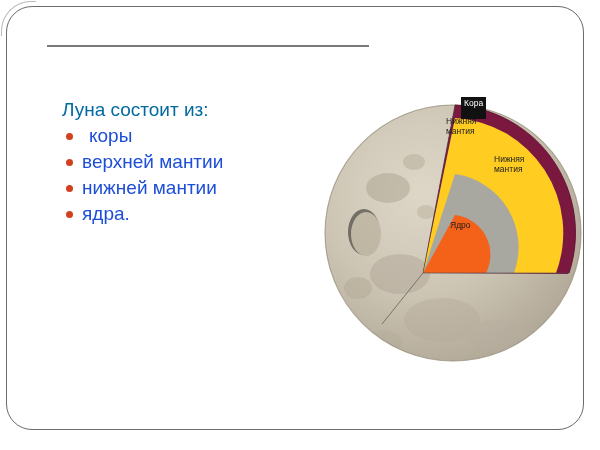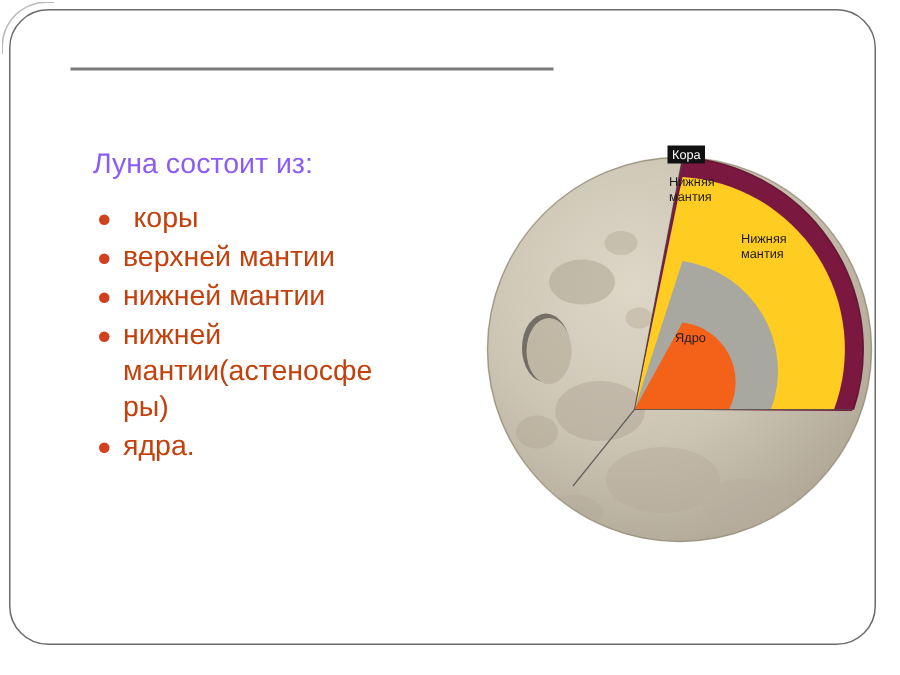--- a/index.html
+++ b/index.html
@@ -65,35 +65,35 @@
 
   
   .body-col {
     position: absolute;
     left: 62px;
     top: 98px;
     width: 240px;
   }
   .lead {
     font-size: 19px;
-    color: #8b5cf6;
+    color: #0369a1;
     line-height: 1.28;
-    margin-bottom: 12px;
+    margin-bottom: 2px;
     white-space: nowrap;
   }
   ul.bullets {
     list-style: none;
     margin: 0;
     padding: 0;
   }
   ul.bullets > li {
     position: relative;
     padding-left: 20px;
     font-size: 19px;
-    color: #c2410c;
+    color: #1d4ed8;
     line-height: 1.26;
     margin-bottom: 2px;
   }
   ul.bullets > li .dot {
     position: absolute;
     left: 4px;
     top: 9px;
     width: 7px;
     height: 7px;
     border-radius: 50%;
@@ -114,25 +114,25 @@
 
   .lbl {
     position: absolute;
     font-size: 8.5px;
     color: #1c1c1c;
     font-family: "Liberation Sans", sans-serif;
     line-height: 1.22;
     white-space: nowrap;
   }
   .lbl-crust {
-    left: 123px;
+    left: 139px;
     top: 5px;
     background: #111111;
     color: #ffffff;
-    padding: 1px 3px 1px 3px;
+    padding: 1px 3px 11px 3px;
     font-size: 8.5px;
   }
   .lbl-upper {
     left: 124px;
     top: 24px;
   }
   .lbl-lower {
     left: 124px;
     top: 62px;
     padding-left: 48px;
@@ -161,26 +161,20 @@
         <span class="dot"></span>
         <span class="txt"> коры</span>
       </li>
       <li>
         <span class="dot"></span>
         <span class="txt">верхней мантии</span>
       </li>
       <li>
         <span class="dot"></span>
         <span class="txt">нижней мантии</span>
-      </li>
-      <li class="wrap-item">
-        <span class="dot"></span>
-        <span class="txt">нижней</span><br>
-        <span class="txt">мантии(астеносфе</span><br>
-        <span class="txt">ры)</span>
       </li>
       <li>
         <span class="dot"></span>
         <span class="txt">ядра.</span>
       </li>
     </ul>
   </div>
 
   <div class="diagram">
     <svg width="262" height="282" viewBox="0 0 262 282">

